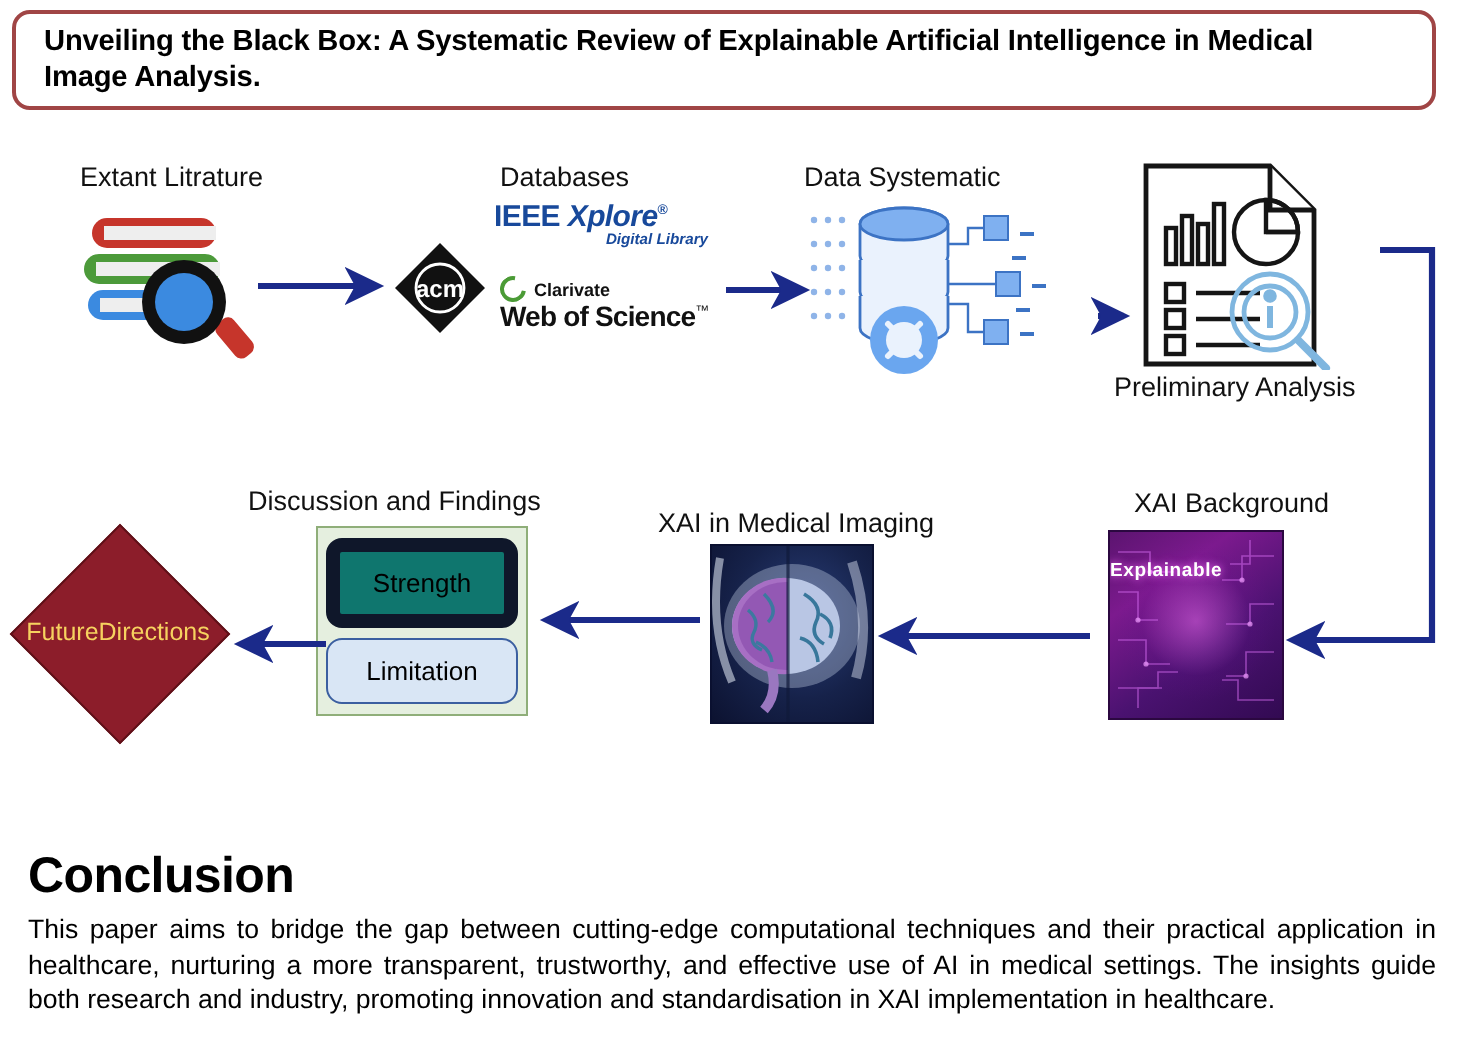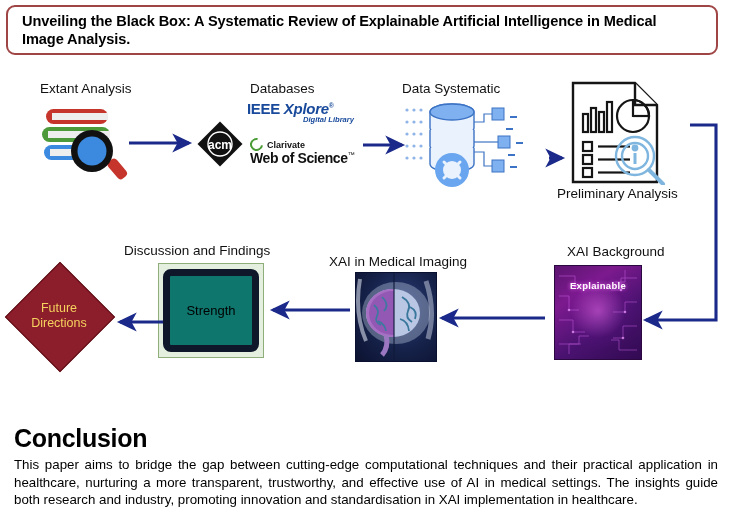--- a/index.html
+++ b/index.html
@@ -85,21 +85,21 @@
   #future-diamond {
     position: absolute; left: 5px; top: 262px; width: 108px; height: 108px;
   }
   #future-diamond .dshape {
     position: absolute; left: 50%; top: 50%;
     width: 76px; height: 76px; margin: -38px 0 0 -38px;
     background: #8c1d2a; border: 1px solid #5e1018;
     transform: rotate(45deg);
   }
   #future-label {
-    position: absolute; inset: 0; display: flex; flex-direction: column;
+    position: absolute; inset: 0; display: flex; flex-direction: row;
     align-items: center; justify-content: center;
     color: #f6d25f; font-size: 12.5px; line-height: 1.18; text-align: center;
     font-family: "Liberation Sans", sans-serif;
   }
 
   
   #lbl-discussion { left: 124px; top: 243px; }
   #discussion-box {
     position: absolute; left: 158px; top: 263px; width: 106px; height: 95px;
     box-sizing: border-box;
@@ -124,21 +124,21 @@
   
   #lbl-xaibg { left: 567px; top: 244px; }
   #chip-img {
     position: absolute; left: 554px; top: 265px; width: 86px; height: 93px;
     background:
       radial-gradient(circle at 50% 48%, rgba(255,120,255,.45) 0%, rgba(120,20,160,.1) 42%, rgba(0,0,0,0) 62%),
       linear-gradient(145deg, #5c1470 0%, #7c1a8e 28%, #4a1270 62%, #320a52 100%);
     border: 1px solid #2b0840; overflow: hidden;
   }
   #chip-explainable {
-    position: absolute; left: 0; right: 0; top: 14px; text-align: center;
+    position: absolute; left: 0; right: 0; top: 14px; text-align: left;
     color: #ffffff; font-size: 9.5px; font-weight: bold; letter-spacing: .3px;
     text-shadow: 0 0 4px #ff70ff;
   }
   #chip-core {
     position: absolute; left: 50%; top: 36px; margin-left: -21px;
     width: 42px; height: 40px; box-sizing: border-box;
     border: 2px solid #ffffff; background: #3a0f5c;
     display: flex; align-items: center; justify-content: center;
     color: #ffffff; font-size: 20px; font-weight: bold;
     box-shadow: 0 0 8px #ff60ff;
@@ -160,21 +160,21 @@
     pointer-events: none;
   }
 </style>
 </head>
 <body>
 
 <div id="title-banner">
   <div id="title-text">Unveiling the Black Box: A Systematic Review of Explainable Artificial Intelligence in Medical Image Analysis.</div>
 </div>
 
-<div class="flow-label" id="lbl-extant">Extant Analysis</div>
+<div class="flow-label" id="lbl-extant">Extant Litrature</div>
 
 <svg id="books-icon" viewBox="0 0 105 78">
   <g>
     <rect x="12" y="6" width="62" height="15" rx="7.5" fill="#c6352b"></rect>
     <rect x="18" y="10" width="56" height="7" fill="#eeeeee"></rect>
     <rect x="8" y="24" width="68" height="15" rx="7.5" fill="#4c9a3a"></rect>
     <rect x="14" y="28" width="62" height="7" fill="#eeeeee"></rect>
     <rect x="10" y="42" width="62" height="15" rx="7.5" fill="#3b8ae0"></rect>
     <rect x="16" y="46" width="56" height="7" fill="#eeeeee"></rect>
   </g>
@@ -295,20 +295,21 @@
   <div class="dshape"></div>
   <div id="future-label">
     <span>Future</span>
     <span>Directions</span>
   </div>
 </div>
 
 <div class="flow-label" id="lbl-discussion">Discussion and Findings</div>
 <div id="discussion-box">
   <div class="finding-chip" id="chip-strength">Strength</div>
+  <div class="finding-chip" id="chip-limitation">Limitation</div>
 </div>
 
 <div class="flow-label" id="lbl-xaiimg">XAI in Medical Imaging</div>
 <div id="brain-img">
   <svg viewBox="0 0 80 88" width="80" height="88">
     <ellipse cx="40" cy="40" rx="34" ry="31" fill="#cfd9ef" opacity=".35"></ellipse>
     <path d="M10 40 a27 24 0 0 1 54 0 a27 24 0 0 1 -54 0 z" fill="#b9c6e4"></path>
     <path d="M38 16 a26 24 0 0 0 -28 24 a26 24 0 0 0 28 24 z" fill="#a76fc4"></path>
     <path d="M38 18 a24 22 0 0 0 -25 22 a24 22 0 0 0 25 22 z" fill="#8e52b0" opacity=".8"></path>
     <g stroke="#2d7f9c" stroke-width="1.7" fill="none" opacity=".85">

